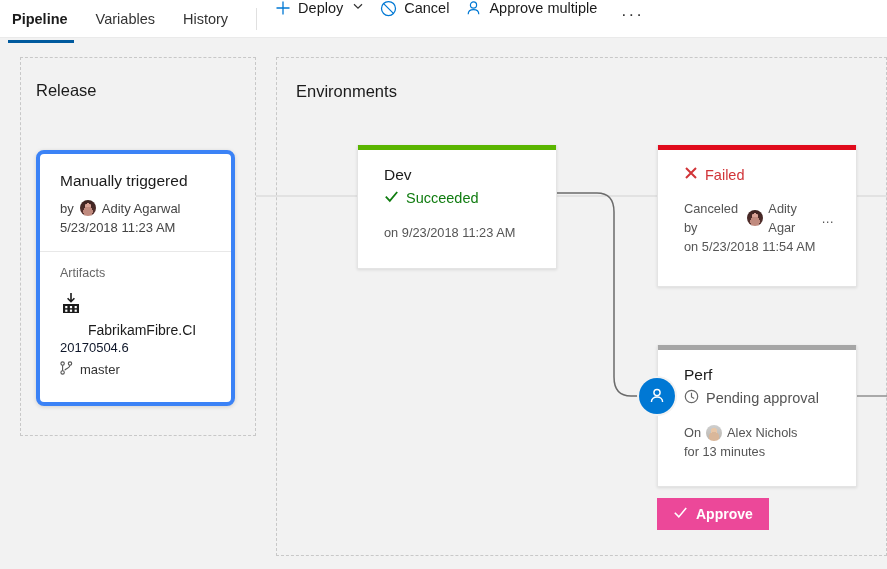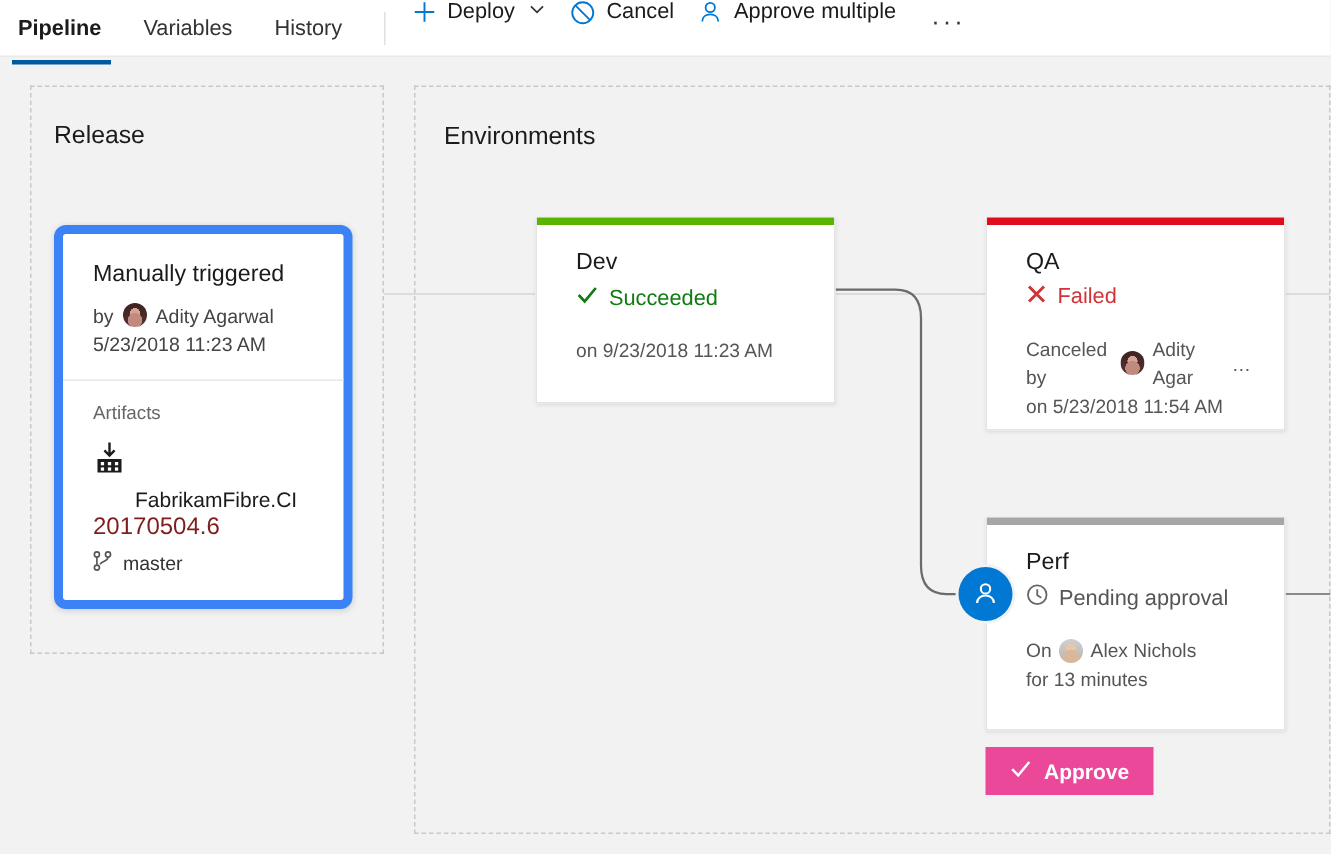--- a/index.html
+++ b/index.html
@@ -82,33 +82,33 @@
 
   
   .lines { position: absolute; left: 0; top: 0; width: 887px; height: 569px; pointer-events: none; }
 
   
   #release-card {
     position: absolute;
     left: 36px; top: 150px;
     width: 199px; height: 256px;
     background: #ffffff;
-    border: 6px solid #3b82f6;
+    border: 4px solid #3b82f6;
     border-radius: 8px;
     box-shadow: 0 1px 4px rgba(0,0,0,0.14);
   }
   .rc-top { padding: 18px 20px 12px 20px; }
   .rc-title { font-size: 15.5px; color: #1b1b1b; margin-bottom: 10px; }
   .rc-by { display: flex; align-items: center; font-size: 13px; color: #444; gap: 6px; margin-bottom: 4px;}
   .rc-date { font-size: 13px; color: #444; }
   .rc-divider { height: 1px; background: #e8e8e8; margin: 4px 0 0 0; }
   .rc-bottom { padding: 14px 20px 0 20px; }
   .rc-artifacts-label { font-size: 12.5px; color: #666; margin-bottom: 12px; }
   .rc-art-name { font-size: 14px; color: #1b1b1b; margin-top: 2px; margin-left: 28px; }
-  .rc-art-ver { font-size: 16px; color: #7f1d1d; margin-top: 2px; cursor: pointer; }
+  .rc-art-ver { font-size: 13px; color: #0f172a; margin-top: 2px; cursor: pointer; }
   .rc-branch { display: flex; align-items: center; gap: 7px; font-size: 13px; color: #333; margin-top: 6px; }
 
   
   .env-card {
     position: absolute;
     background: #ffffff;
     border: 1px solid #e4e4e4;
     border-top: none;
     box-shadow: 0 1px 3px rgba(0,0,0,0.10);
   }
@@ -298,21 +298,20 @@
       </span>
       <span>Succeeded</span>
     </div>
     <div class="env-meta">on 9/23/2018 11:23 AM</div>
   </div>
 </div>
 
 <div class="env-card" id="qa-card">
   <div class="env-bar" style="background:#e00b1c"></div>
   <div class="env-body">
-    <div class="env-name">QA</div>
     <div class="env-status fail">
       <span>
         <svg width="14" height="14" viewBox="0 0 14 14">
           <path d="M2 2l10 10M12 2L2 12" stroke="#d13438" stroke-width="2" fill="none"></path>
         </svg>
       </span>
       <span>Failed</span>
     </div>
     <div class="env-meta">
       <span>Canceled by</span>

